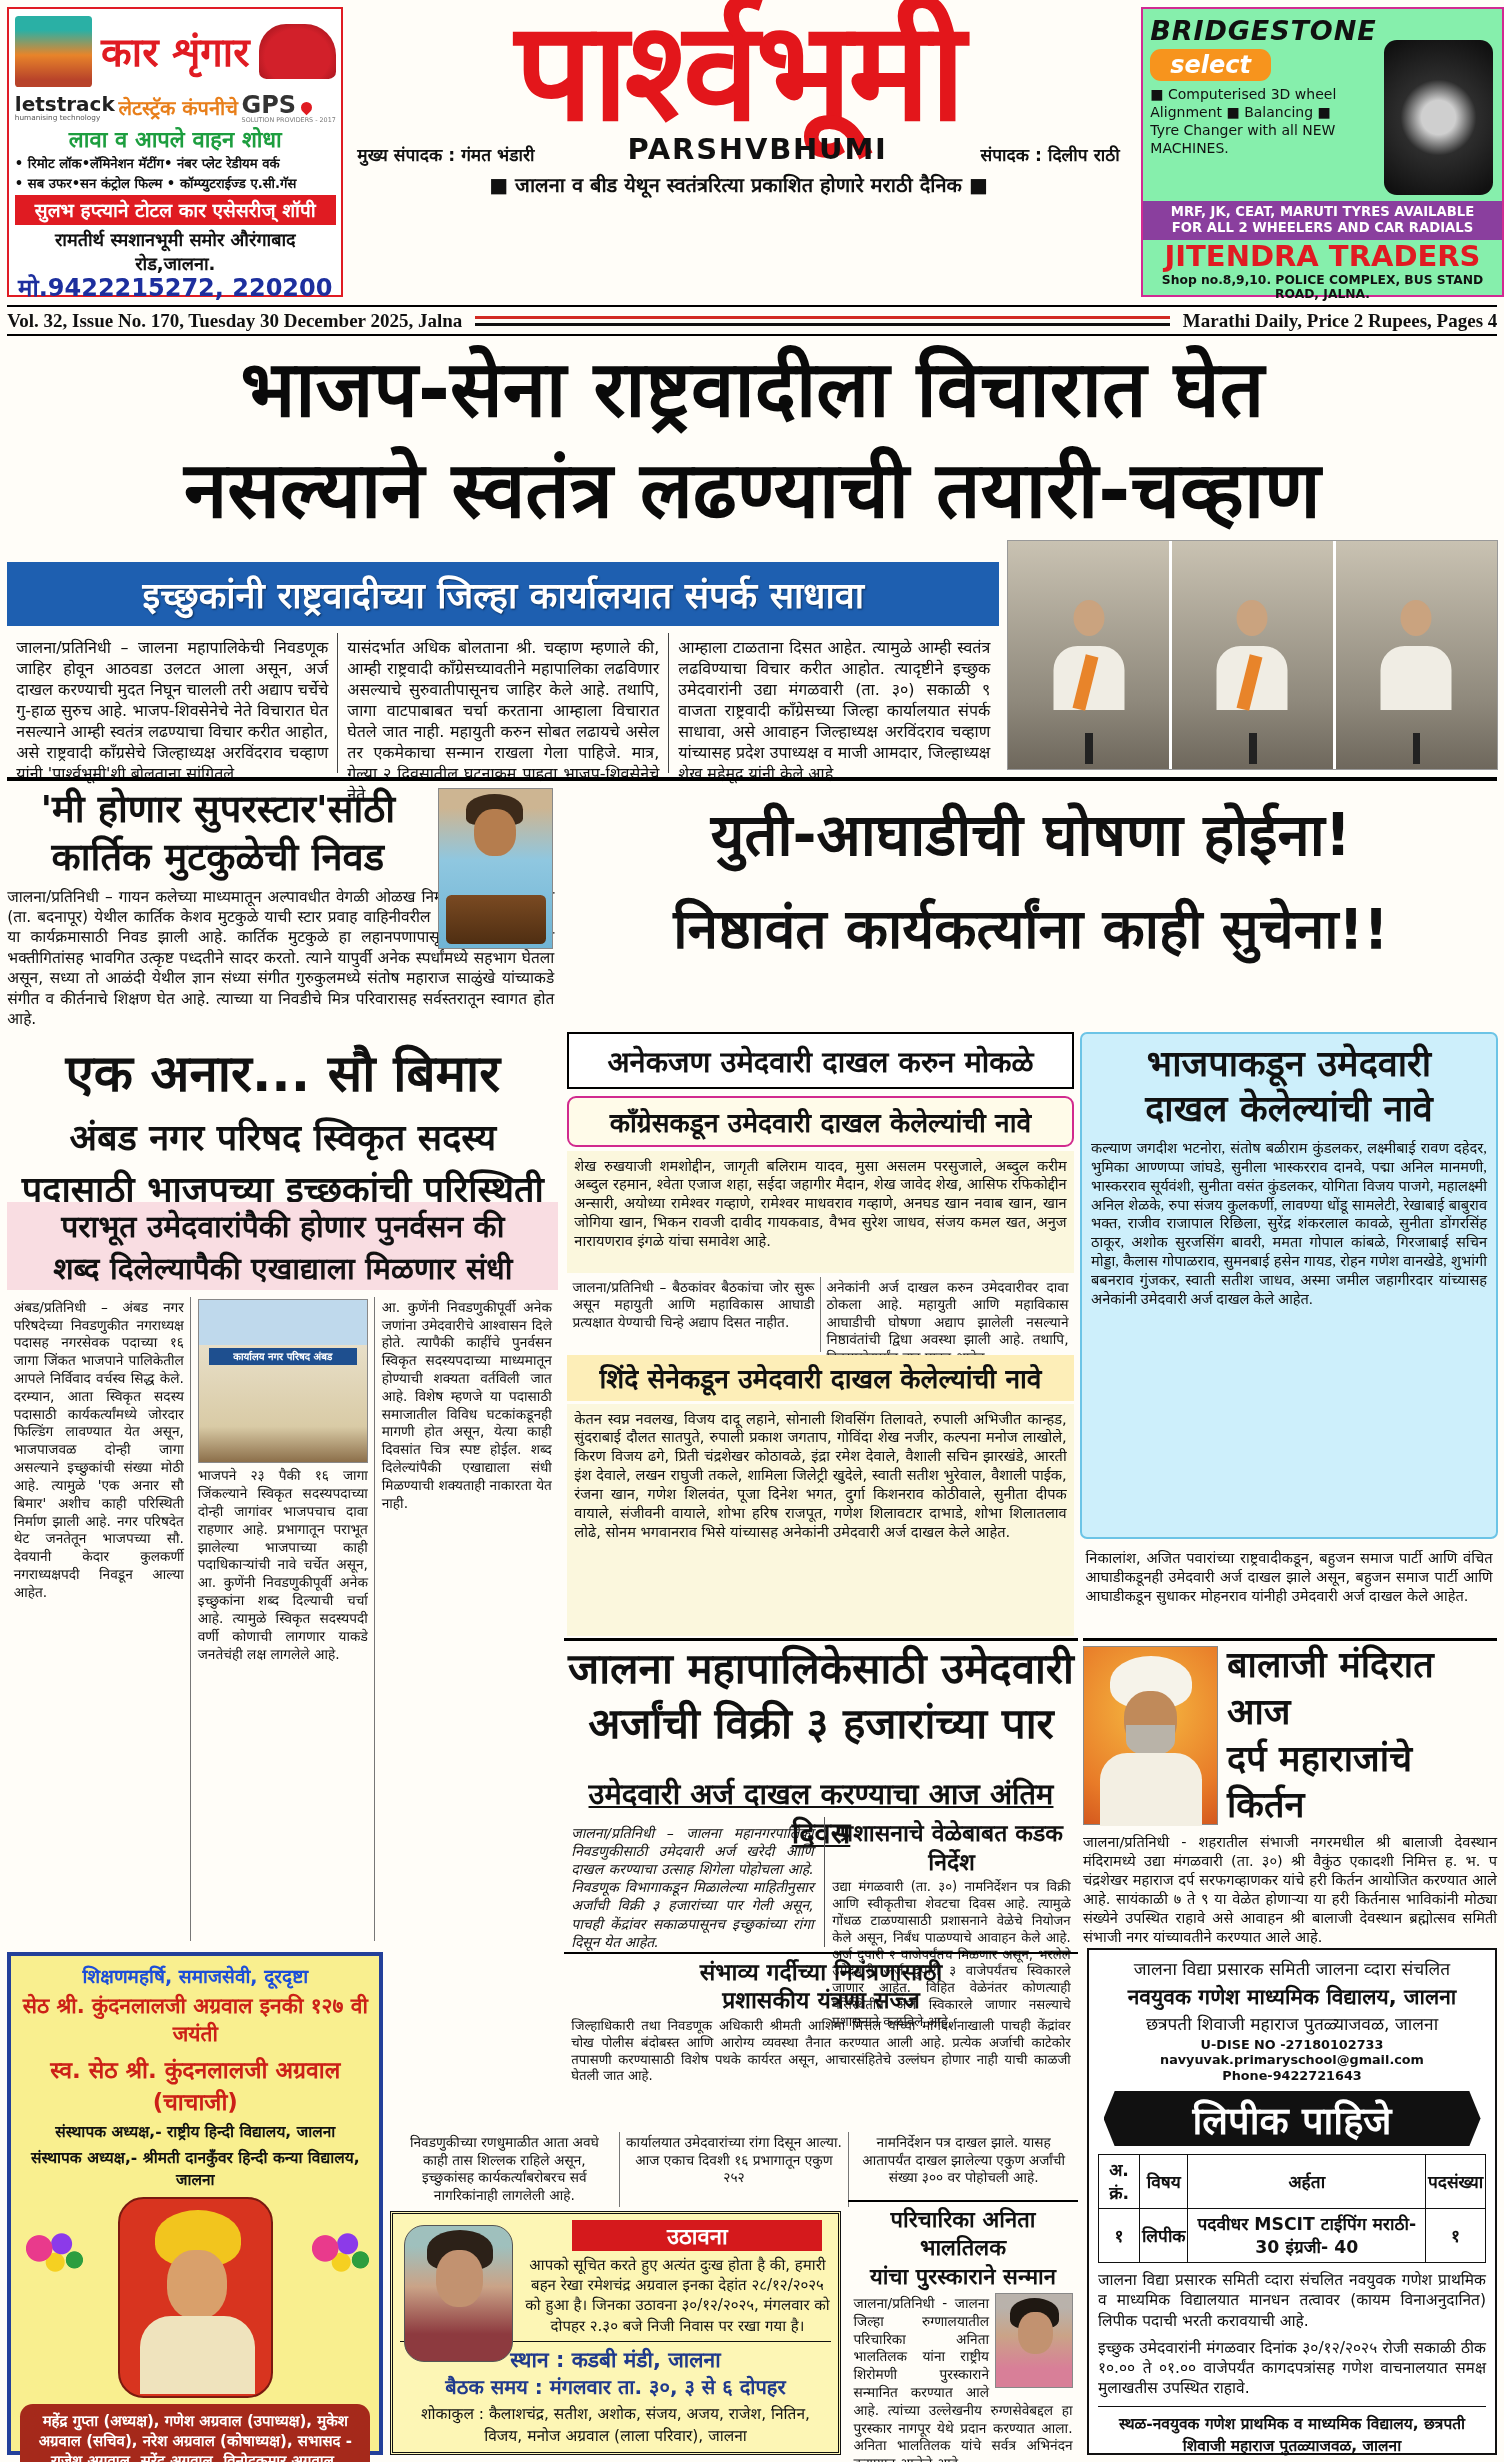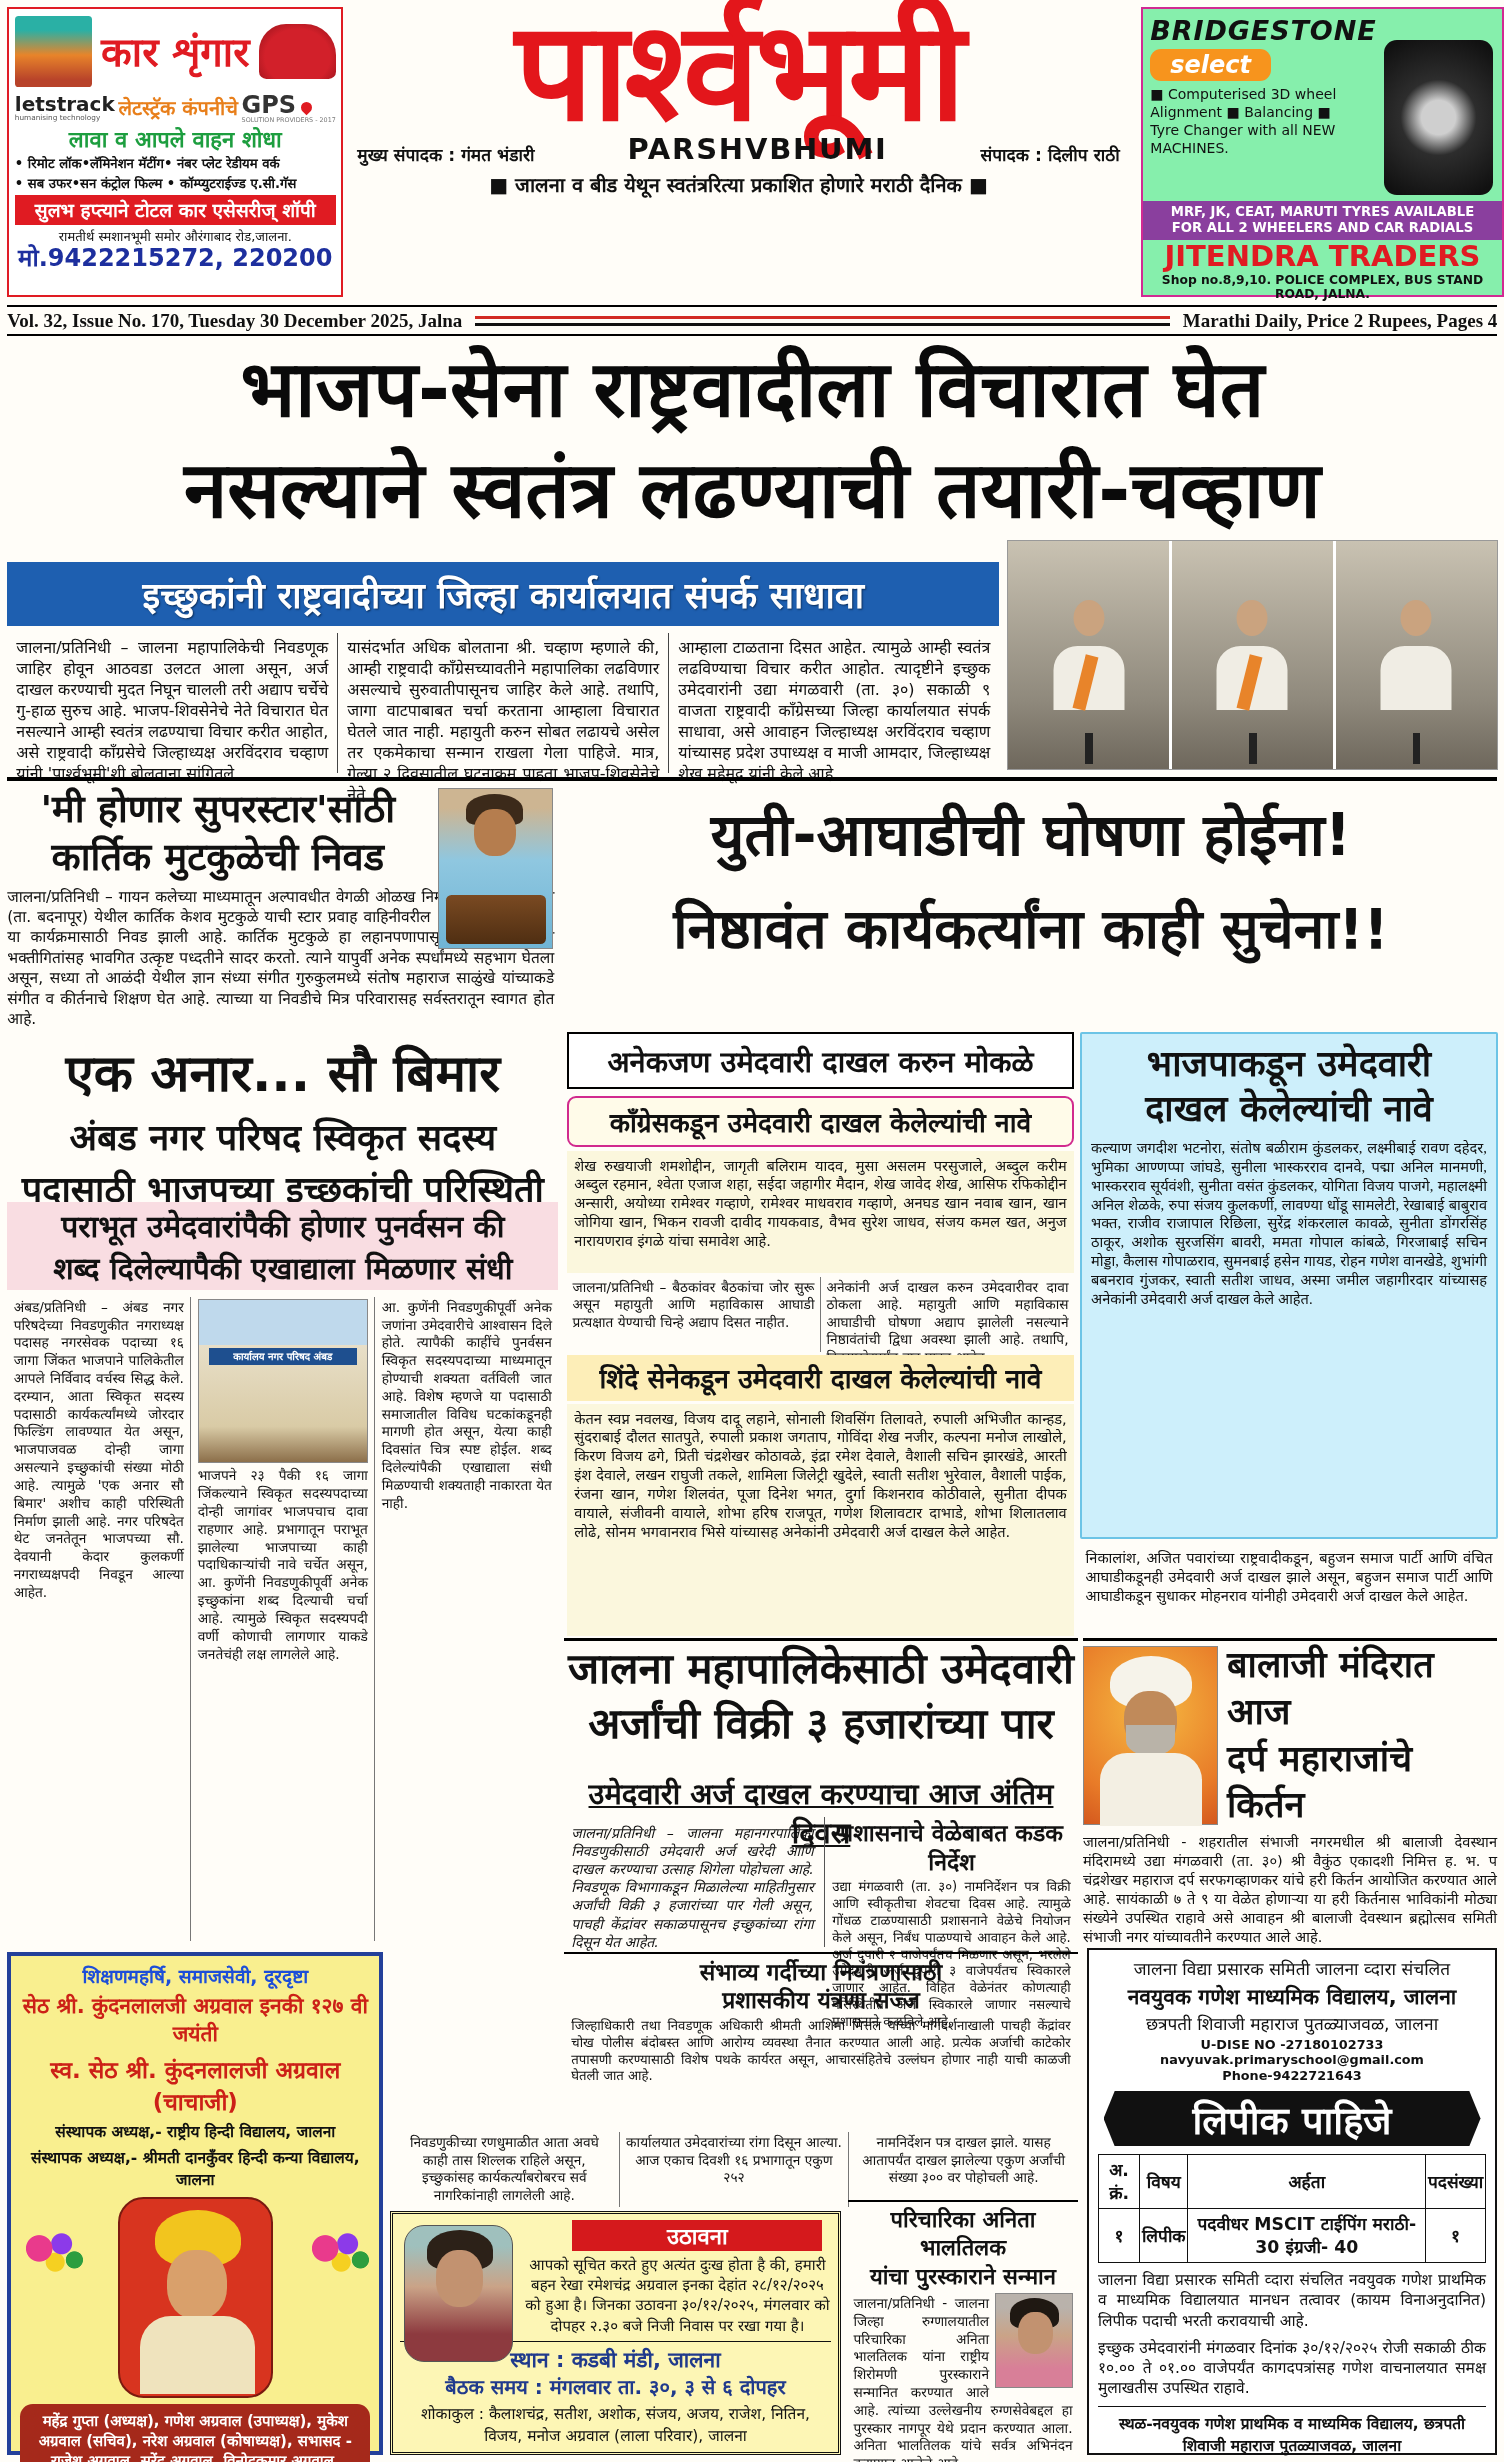--- a/index.html
+++ b/index.html
@@ -18,21 +18,21 @@
   .letstrack .lt { font-size:20px; font-weight:bold; color:#222; }
   .letstrack .lt-sub { font-size:7.3px; color:#555; }
   .gpsbox { text-align:left; line-height:1; }
   .gps-big { font-size:24px; font-weight:bold; color:#333; }
   .gps-sub { font-size:6.4px; color:#777; }
   .pin { display:inline-block; width:11px; height:11px; background:#e01b22; border-radius:50% 50% 50% 0; transform:rotate(-45deg); }
   .ad-car-line1 { font-size:20px; font-weight:bold; color:#e87f1b; }
   .ad-car-line2 { font-size:22px; font-weight:bold; color:#1d9e3f; }
   .ad-car-bullets { font-size:13.2px; font-weight:bold; color:#111; text-align:left; line-height:1.35; margin-top:1.8px; }
   .ad-car-strip { background:#e01b22; color:#fff; font-size:19px; font-weight:bold; margin-top:2.7px; padding:1.8px 0; }
-  .ad-car-addr { font-size:13px; font-weight:normal; margin-top:2.7px; }
+  .ad-car-addr { font-size:18px; font-weight:bold; margin-top:2.7px; }
   .ad-car-phone { font-size:24px; font-weight:bold; color:#1d2f9e; line-height:1.1; }
 
   .masthead { left:350px; top:7.3px; width:777px; height:290px; text-align:center; }
   .mast-title { font-size:137px; font-weight:bold; color:#e3161b; line-height:0.95; letter-spacing:-3.6px; }
   .mast-row { display:flex; justify-content:space-between; align-items:flex-end; padding:0 7.3px; margin-top:-5.5px; }
   .mast-ed { font-size:17.3px; font-weight:bold; }
   .mast-en { font-size:29px; font-weight:bold; letter-spacing:1.8px; }
   .mast-tag { font-size:20px; font-weight:bold; margin-top:5.5px; }
 
   .ad-tyre { left:1141px; top:7.3px; width:363px; height:290px; border:2.7px solid #d12a93; background:#86efac; padding:5.5px 7.3px; }
@@ -82,21 +82,21 @@
   
   .anekjan { left:567px; top:1032px; width:507px; height:57px; border:2.7px solid #000; display:flex; align-items:center; justify-content:center; font-size:29px; font-weight:bold; background:#fff; }
   .congress-t { left:567px; top:1096px; width:507px; height:51px; border:2.7px solid #d12a8e; border-radius:9px; display:flex; align-items:center; justify-content:center; font-size:26.4px; font-weight:bold; background:#fffbe9; }
   .congress-b { left:567px; top:1151px; width:507px; height:122px; background:#fbf7dd; font-size:14.6px; line-height:1.3; padding:5.5px 7.3px; text-align:justify; }
   .mid-note { left:567px; top:1277px; width:507px; height:75px; display:flex; font-size:13.7px; line-height:1.28; }
   .mid-note div { flex:1; padding:1.8px 5.5px; text-align:justify; }
   .mid-note div + div { border-left:0.9px solid #777; }
   .shinde-t { left:567px; top:1355px; width:507px; height:46px; background:#fdeeb8; display:flex; align-items:center; justify-content:center; font-size:26.4px; font-weight:bold; }
   .shinde-b { left:567px; top:1404px; width:507px; height:232px; background:#fbf7dd; font-size:14.6px; line-height:1.3; padding:5.5px 7.3px; text-align:justify; }
 
-  .bjp { left:1080px; top:1032px; width:418px; height:507px; background:#cdeffb; border:2.7px solid #6cc4e6; border-radius:2px; padding:7.3px 9px; }
+  .bjp { left:1080px; top:1032px; width:418px; height:507px; background:#cdeffb; border:2.7px solid #6cc4e6; border-radius:7px; padding:7.3px 9px; }
   .bjp-t { text-align:center; font-size:36px; font-weight:bold; line-height:1.25; }
   .bjp-b { font-size:14.6px; line-height:1.3; margin-top:7.3px; text-align:justify;font-family:Liberation Serif, serif; }
   .bjp-cont { left:1080px; top:1545px; width:418px; height:91px; font-size:14.6px; line-height:1.3; padding:3.6px 5.5px; text-align:justify; }
 
   
   .anar-hl { left:7.3px; top:1036px; width:551px; text-align:center; font-weight:bold; }
   .anar-1 { font-size:51px; }
   .anar-2 { font-size:36px; margin-top:5.5px; }
   .anar-3 { font-size:36px; margin-top:3.6px; }
   .anar-pink { left:7.3px; top:1202px; width:551px; height:88px; background:#f9dde2; text-align:center; font-size:30px; font-weight:bold; line-height:1.4; padding-top:3.6px; }

